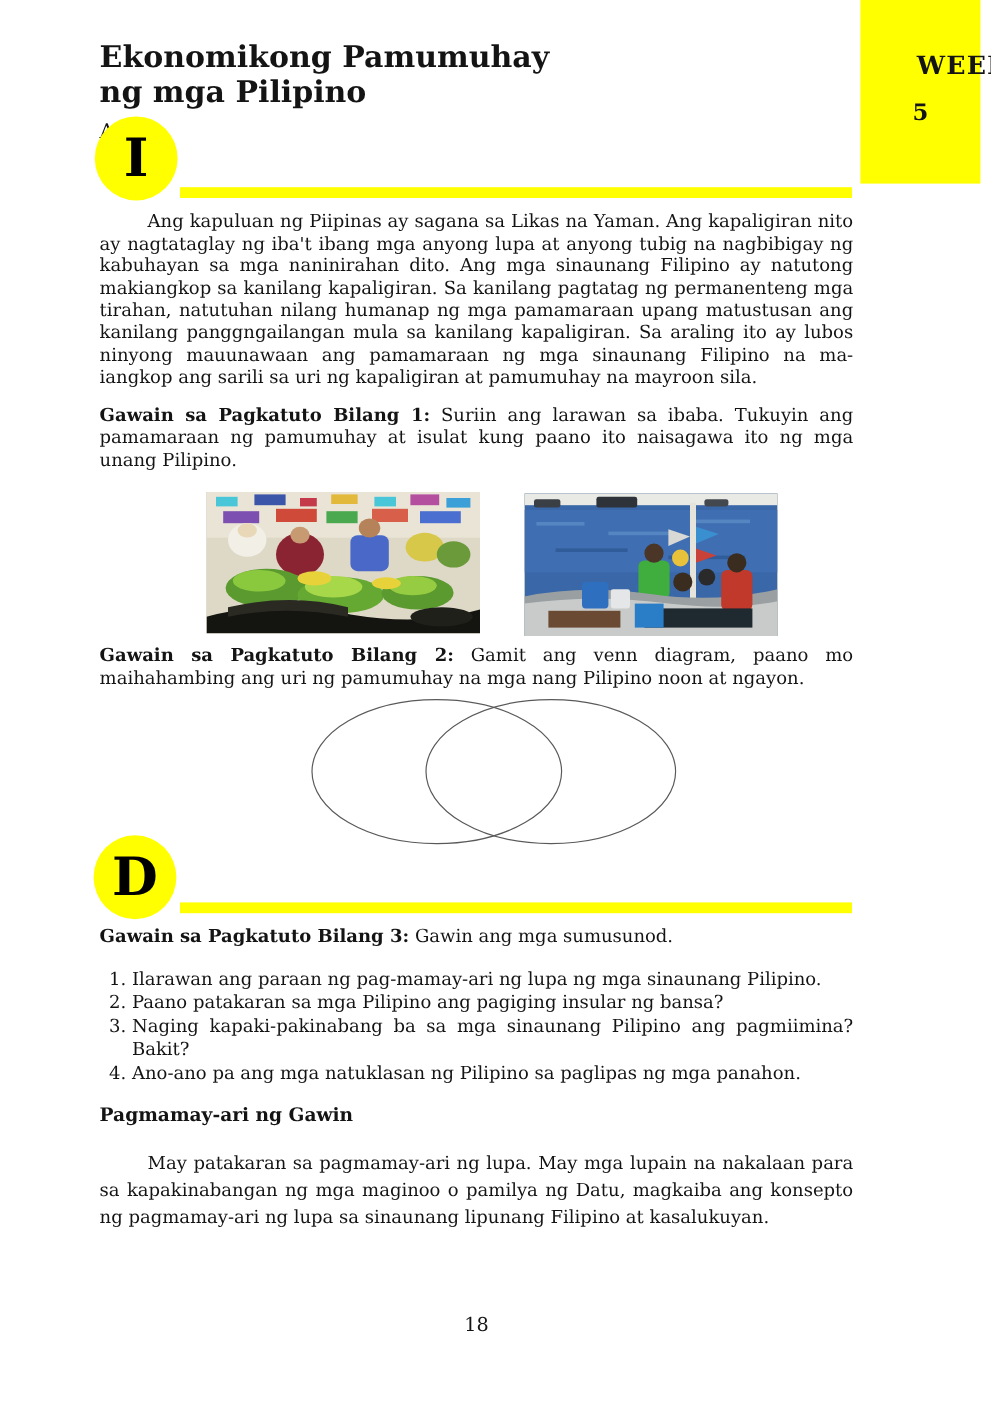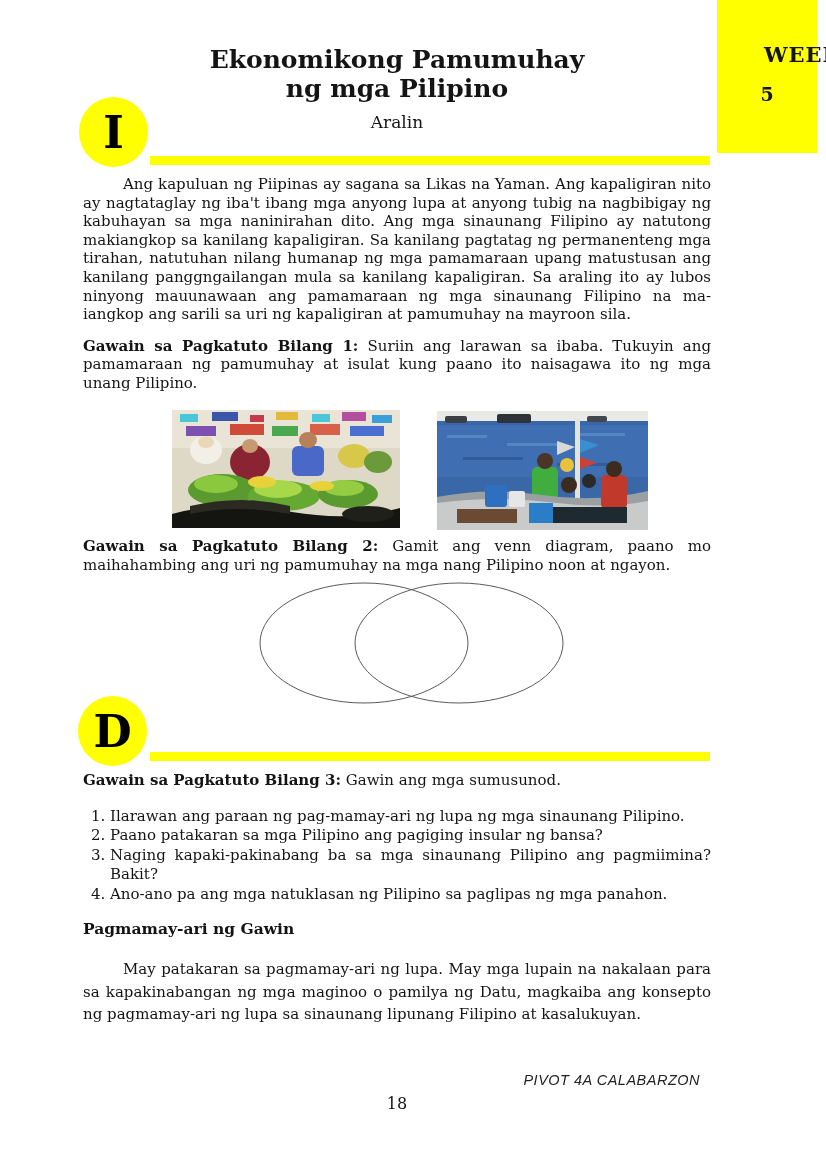--- a/index.html
+++ b/index.html
@@ -23,22 +23,21 @@
   .week-box .week-word {
     margin-top: 42px;
     font-size: 21px; font-weight: bold; letter-spacing: 1px; padding-left: 47px;
   }
   .week-box .week-num {
     margin-top: 16px;
     font-size: 19px; font-weight: bold;
   }
   .title-block {
     position: absolute;
-    left: 83px; top: 45px; width: 628px;
-    text-align: center;
+    left: 83px; top: 33px; width: 628px;
   }
   .title-block h1 {
     font-size: 25px; line-height: 29px; font-weight: bold;
   }
   .title-block .subtitle {
     margin-top: 9px; font-size: 17px; font-weight: normal;
   }
   .marker-circle {
     position: absolute;
     width: 69px; height: 70px;
@@ -245,17 +244,16 @@
     <ol class="question-list">
       <li>Ilarawan ang paraan ng pag-mamay-ari ng lupa ng mga sinaunang Pilipino.</li>
       <li>Paano patakaran sa mga Pilipino ang pagiging insular ng bansa?</li>
       <li>Naging kapaki-pakinabang ba sa mga sinaunang Pilipino ang pagmiimina? Bakit?</li>
       <li>Ano-ano pa ang mga natuklasan ng Pilipino sa paglipas ng mga panahon.</li>
     </ol>
     <h3 class="land-heading">Pagmamay-ari ng Gawin</h3>
     <p class="land-paragraph">May patakaran sa pagmamay-ari ng lupa. May mga lupain na nakalaan para sa kapakinabangan ng mga maginoo o pamilya ng Datu, magkaiba ang konsepto ng pagmamay-ari ng lupa sa sinaunang lipunang Filipino at kasalukuyan.</p>
   </div>
 
-  <div class="pivot-brand">PIVOT 4A CALABARZON</div>
   <div class="page-number">18</div>
   <div class="watermark">www.modyul.online</div>
 
 </div>
 
 </body></html>

